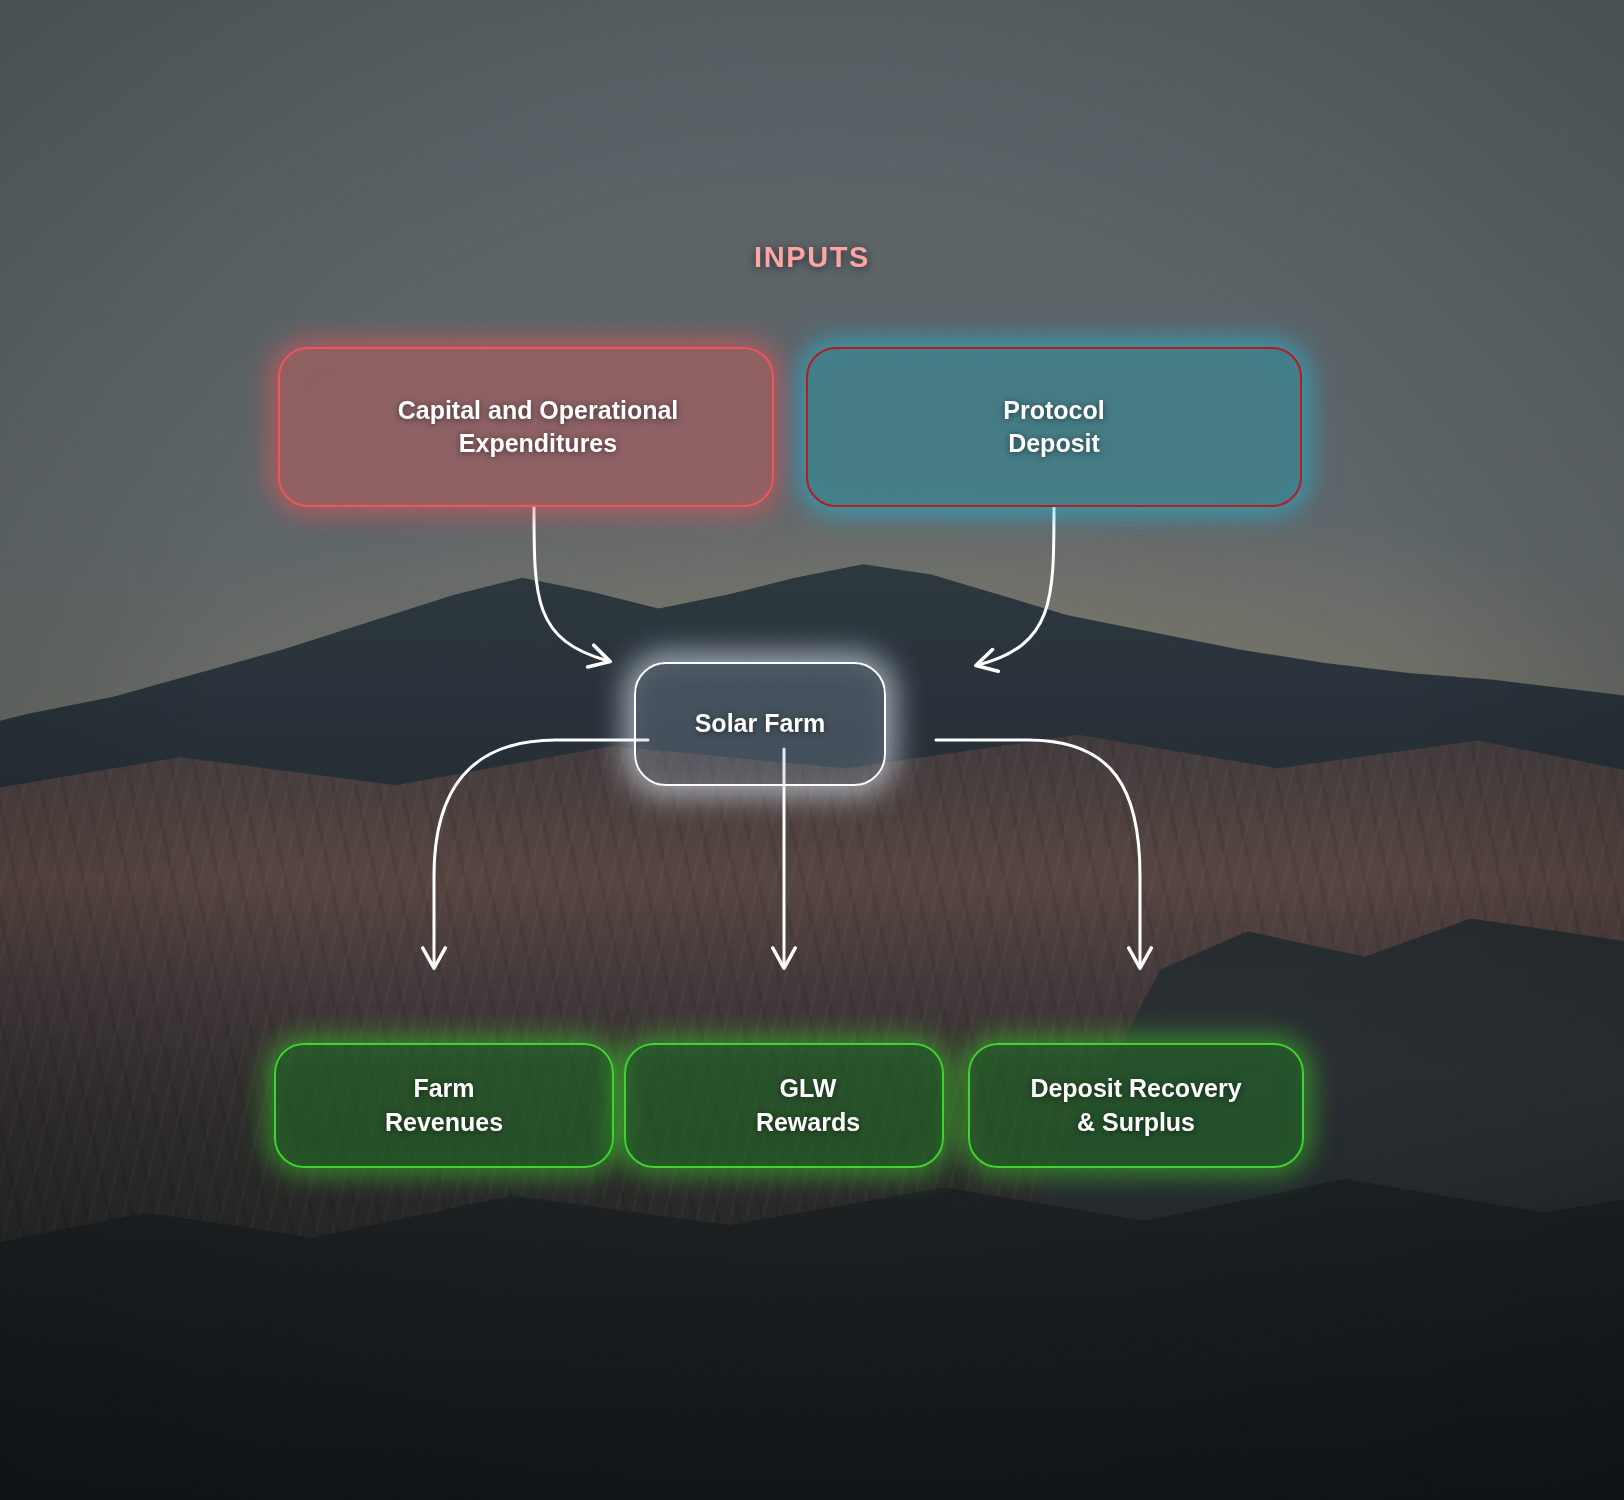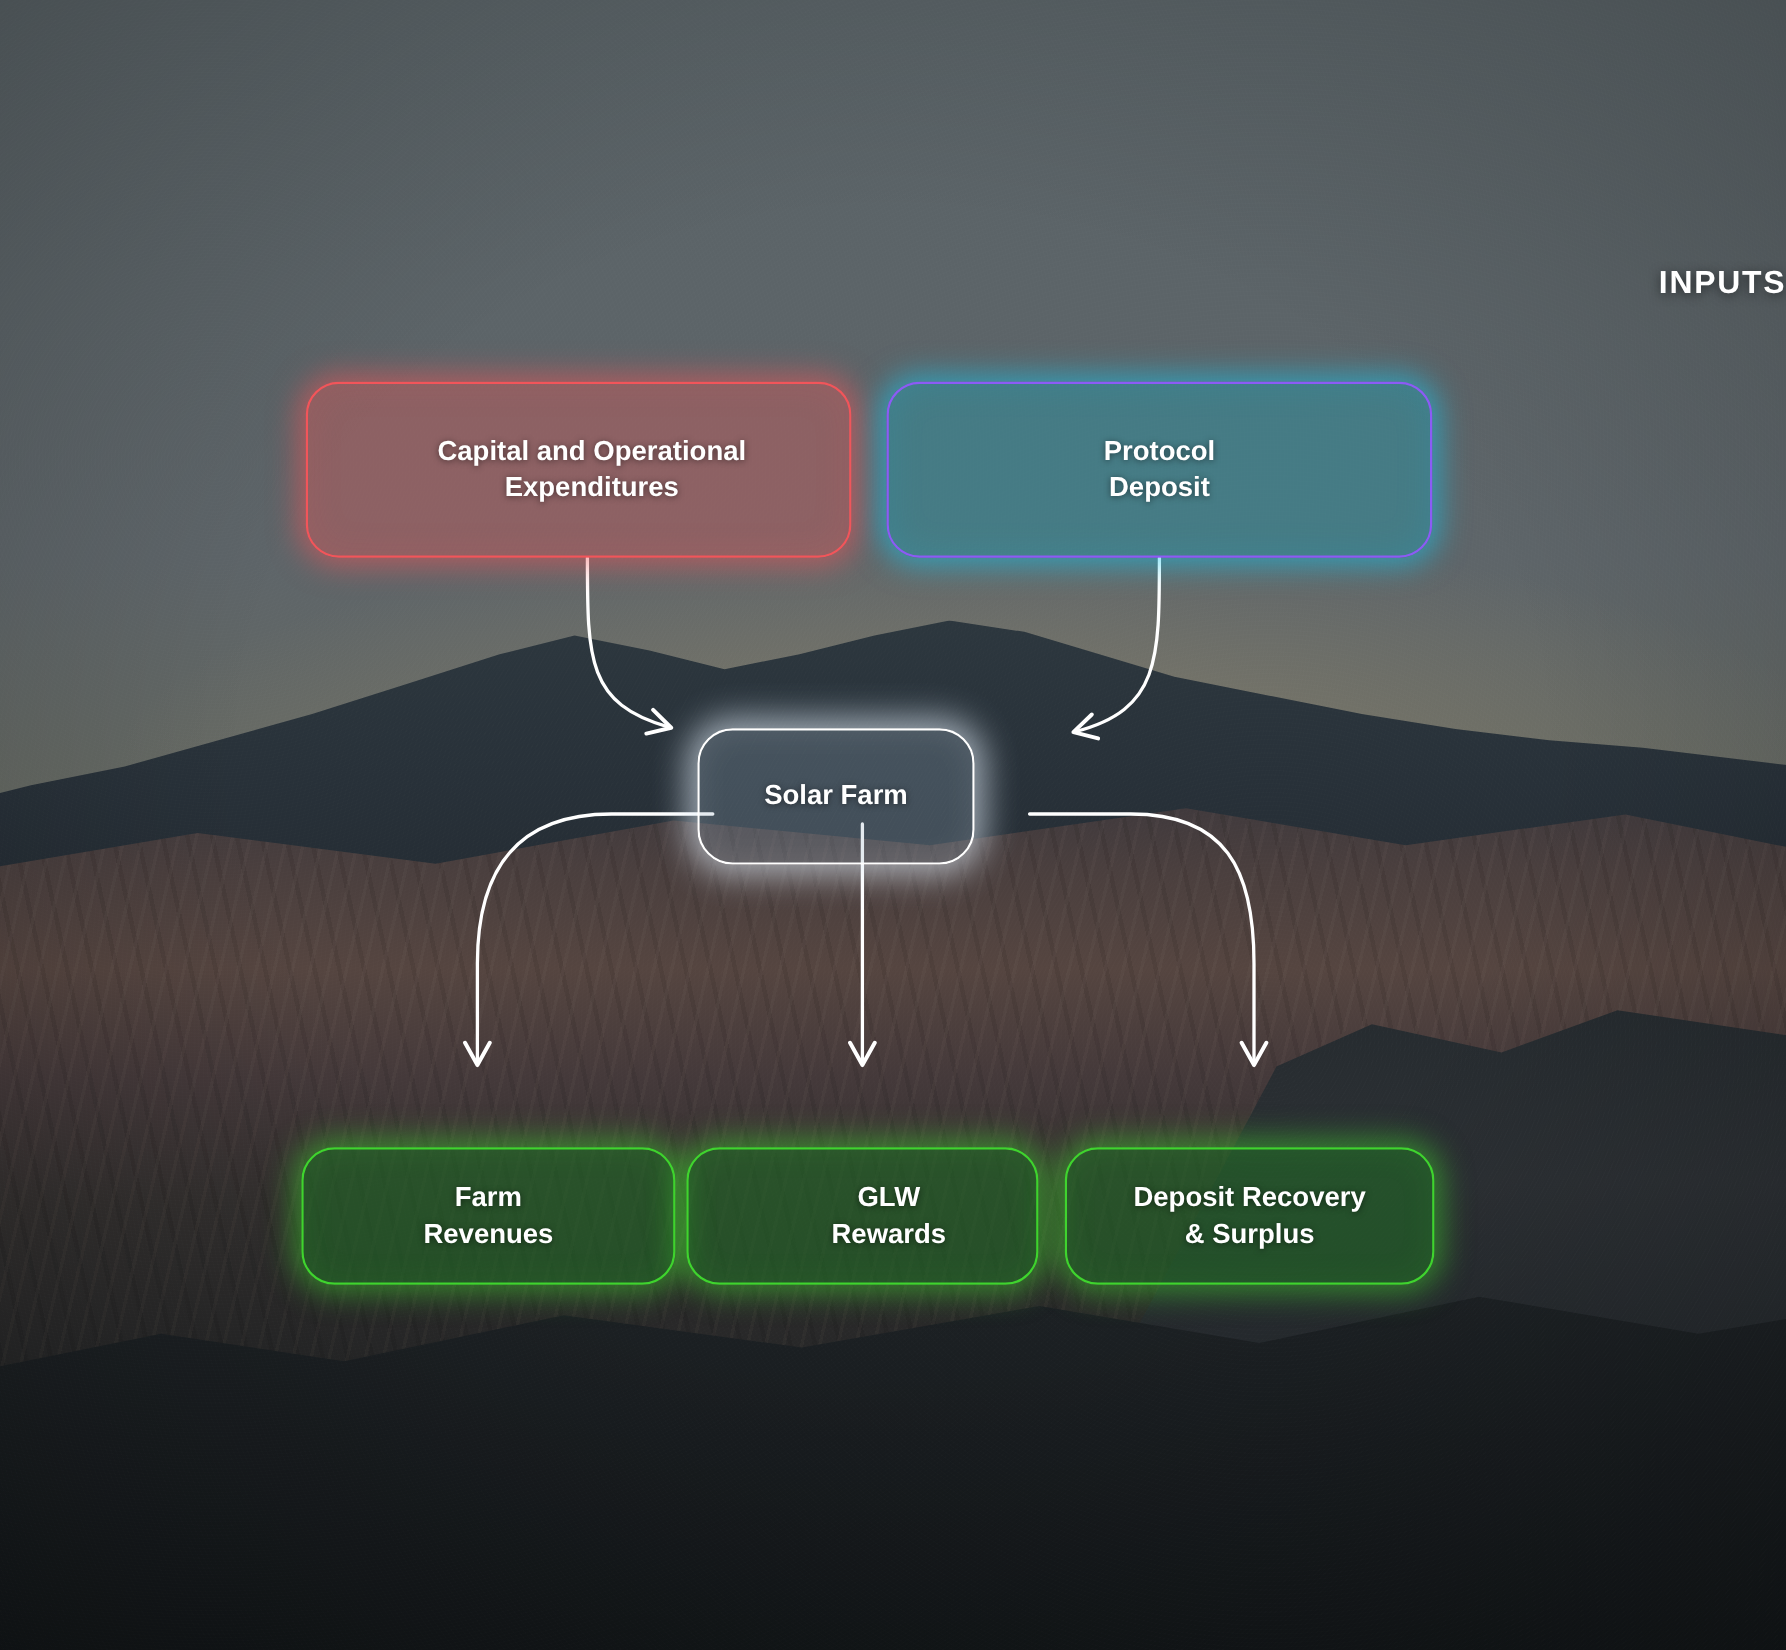--- a/index.html
+++ b/index.html
@@ -78,22 +78,22 @@
   }
   .bg-noise {
     position:absolute; inset:0; opacity:.16;
     background-image:
       repeating-radial-gradient(circle at 12% 28%, rgba(255,255,255,.05) 0 1px, rgba(0,0,0,0) 1px 3px),
       repeating-radial-gradient(circle at 71% 63%, rgba(255,255,255,.04) 0 1px, rgba(0,0,0,0) 1px 4px);
   }
 
   
   .caption {
-    position:absolute; width:100%; text-align:right;
-    color:#ffffff; font-weight:bold; letter-spacing:1.6px;
+    position:absolute; width:100%; text-align:center;
+    color:#fca5a5; font-weight:bold; letter-spacing:1.6px;
     text-shadow:0 2px 10px rgba(0,0,0,.55);
   }
   #caption-inputs  { top:241px; font-size:29px; }
   #caption-outputs { top:1208px; font-size:29px; }
 
   
   .node {
     position:absolute; border-radius:30px;
     display:flex; align-items:center; justify-content:center; text-align:center;
     color:#fff; line-height:1.33;
@@ -102,21 +102,21 @@
 
   #node-capex {
     left:278px; top:347px; width:496px; height:160px;
     border:2px solid #f2555a;
     background:rgba(208,92,92,.42);
     box-shadow:0 0 26px 7px rgba(242,85,90,.55), inset 0 0 34px rgba(242,85,90,.12);
     padding-left:24px;
   }
   #node-deposit {
     left:806px; top:347px; width:496px; height:160px;
-    border:2px solid #8b5cf6;
+    border:2px solid #b91c1c;
     background:rgba(42,150,166,.46);
     box-shadow:0 0 26px 7px rgba(20,200,240,.55), inset 0 0 34px rgba(20,200,240,.12);
   }
   #node-solarfarm {
     left:634px; top:625px; width:252px; height:124px;
     border:2px solid #ffffff; border-radius:32px;
     background:rgba(150,175,195,.26);
     box-shadow:0 0 30px 10px rgba(226,238,248,.62), inset 0 0 30px rgba(255,255,255,.10);
     margin-top:37px;
   }

